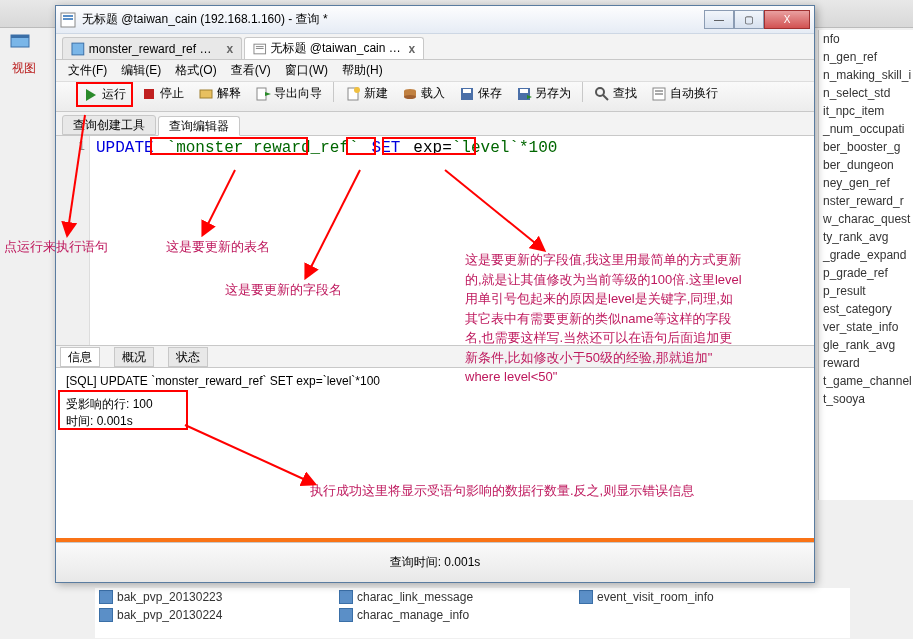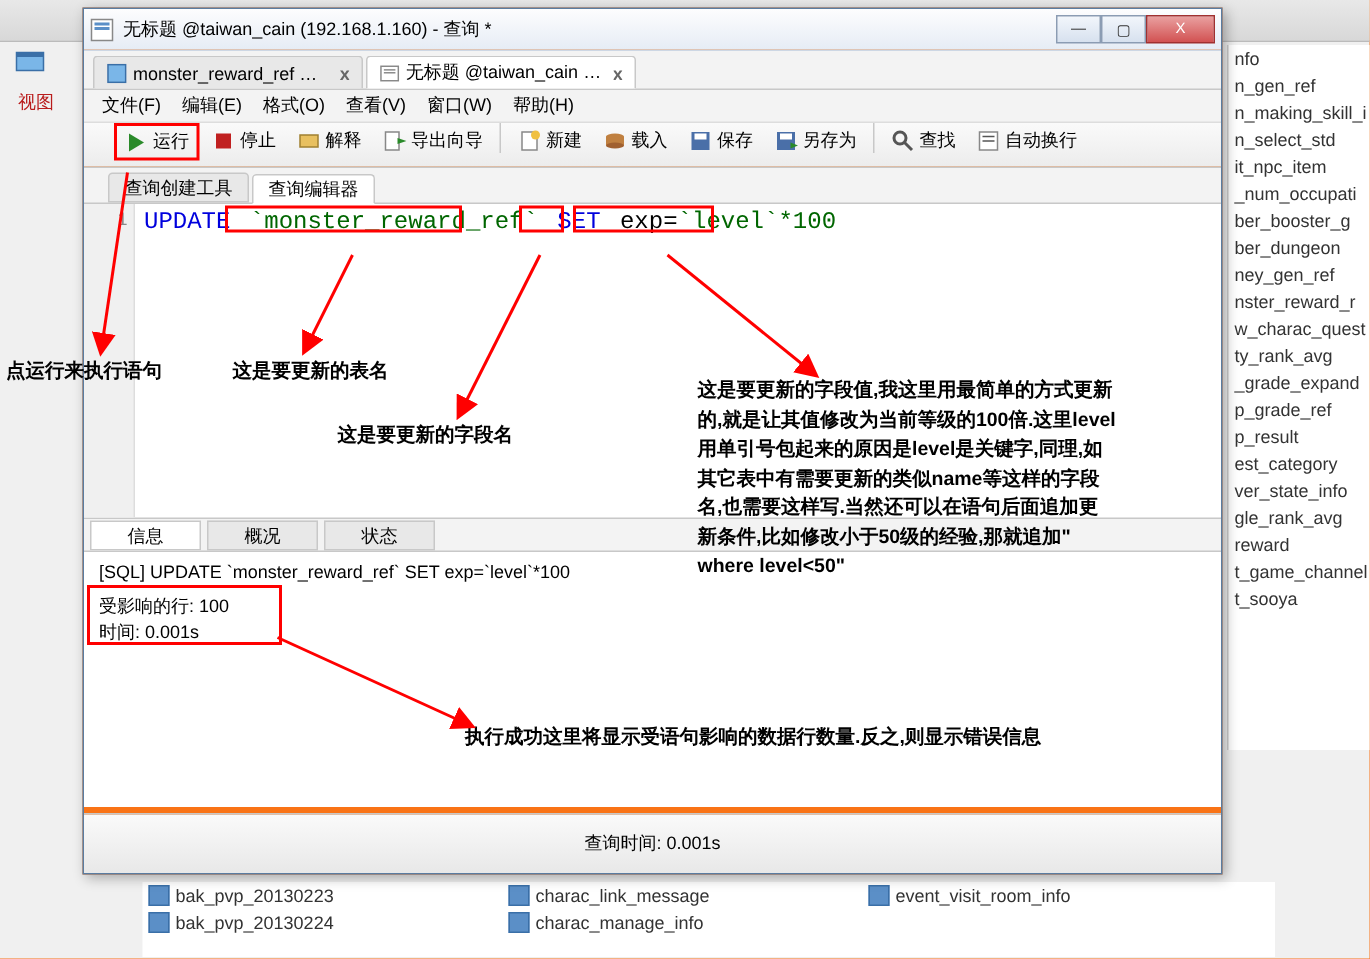--- a/index.html
+++ b/index.html
@@ -20,34 +20,34 @@
 .doc-tab .ticon{width:14px;height:14px;}
 .doc-tab span{white-space:nowrap;overflow:hidden;text-overflow:ellipsis;}
 .doc-tab .tx{font-weight:bold;color:#666;cursor:pointer;}
 .menubar{height:22px;background:#f3f3f3;border-bottom:1px solid #ddd;display:flex;align-items:center;padding:0 6px;gap:2px;}
 .menubar span{padding:2px 6px;cursor:default;}
 .toolbar{height:30px;background:linear-gradient(#fafafa,#ececec);border-bottom:1px solid #c8c8c8;display:flex;align-items:flex-start;padding:0 20px;gap:2px;}
 .tbtn{display:flex;align-items:center;gap:3px;padding:2px 5px;cursor:pointer;border:1px solid transparent;}
 .tbtn .ic{width:16px;height:16px;display:inline-block;}
 .tsep{width:1px;height:20px;background:#c8c8c8;margin:0 3px;}
 .run-highlight{border:2px solid #f00 !important;}
-.sub-tabs{height:24px;background:#f3f3f3;display:flex;align-items:flex-end;padding-left:16px;padding-top:2px;border-bottom:1px solid #c8c8c8;}
+.sub-tabs{height:24px;background:#f3f3f3;display:flex;align-items:flex-end;padding-left:6px;padding-top:2px;border-bottom:1px solid #c8c8c8;}
 .sub-tab{height:20px;padding:0 10px;border:1px solid #c8c8c8;background:#e8e8e8;display:flex;align-items:center;border-radius:3px 3px 0 0;margin-right:2px;}
 .sub-tab.active{background:#fff;border-bottom-color:#fff;position:relative;top:1px;}
 .editor{height:210px;background:#fff;border-bottom:1px solid #c8c8c8;position:relative;font-family:Consolas,"Courier New",monospace;}
 .gutter{position:absolute;top:0;left:0;width:34px;height:100%;background:#f0f0f0;border-right:1px solid #ddd;text-align:right;padding:3px 4px;color:#888;}
 .code-line{position:absolute;top:3px;left:40px;}
 .code-line span{font-family:Consolas,"Courier New",monospace;font-size:16px;}
 .kw{color:#0000dd;}
 .bt{color:#006600;}
 .nm{color:#000;}
 .redbox{position:absolute;border:2px solid #f00;}
-.annot{position:absolute;color:#000000;font-size:13px;line-height:1.5;font-weight:bold;}
+.annot{position:absolute;color:#be185d;font-size:13px;line-height:1.5;}
 .result-tabs{height:22px;background:#f3f3f3;display:flex;align-items:flex-end;padding-left:4px;border-bottom:1px solid #c8c8c8;}
-.result-tab{height:20px;padding:0 24px;border:1px solid #c8c8c8;background:#e8e8e8;margin-right:4px;display:flex;align-items:center;}
+.result-tab{height:20px;padding:0 7px;border:1px solid #c8c8c8;background:#e8e8e8;margin-right:14px;display:flex;align-items:center;}
 .result-tab.active{background:#fff;}
 .result-body{padding:6px 10px;background:#fff;height:170px;position:relative;}
 .statusbar{height:40px;background:linear-gradient(#fafafa,#e8e8e8);border-top:1px solid #c8c8c8;display:flex;align-items:center;justify-content:center;position:absolute;bottom:0;left:0;right:0;}
 .side-panel{position:absolute;top:30px;right:0;width:95px;height:470px;background:#fff;border-left:1px solid #ccc;overflow:hidden;}
 .side-item{padding:2px 4px;white-space:nowrap;color:#333;overflow:hidden;}
 .bottom-files{position:absolute;top:588px;left:95px;width:755px;height:50px;background:#fff;}
 .bf-row{display:flex;}
 .bf-item{width:240px;padding:2px 4px;display:flex;align-items:center;gap:4px;color:#333;}
 .tbl-ic{width:14px;height:14px;display:inline-block;background:#5b8fc7;border:1px solid #3a6fa7;}
 svg{display:block;}
@@ -265,21 +265,21 @@
     <div>时间: 0.001s</div>
     <div class="redbox" style="top:22px;left:2px;width:130px;height:40px"></div>
   </div>
 
   <div class="statusbar">
     <span>查询时间: 0.001s</span>
   </div>
 </div>
 
 <div class="annot" style="top:237px;left:4px;width:140px">点运行来执行语句</div>
-<div class="annot" style="top:237px;left:155px">这是要更新的表名</div>
+<div class="annot" style="top:237px;left:166px">这是要更新的表名</div>
 <div class="annot" style="top:280px;left:225px">这是要更新的字段名</div>
 <div class="annot" style="top:250px;left:465px;width:280px">这是要更新的字段值,我这里用最简单的方式更新的,就是让其值修改为当前等级的100倍.这里level用单引号包起来的原因是level是关键字,同理,如其它表中有需要更新的类似name等这样的字段名,也需要这样写.当然还可以在语句后面追加更新条件,比如修改小于50级的经验,那就追加" where level&lt;50"</div>
 <div class="annot" style="top:481px;left:310px;width:500px">执行成功这里将显示受语句影响的数据行数量.反之,则显示错误信息</div>
 
 <svg class="arrow" style="top:110px;left:60px" width="30" height="130">
     <defs>
       <marker id="ah1" markerWidth="8" markerHeight="8" refX="4" refY="4" orient="auto">
         <polygon points="0,0 8,4 0,8" fill="#f00"></polygon>
       </marker>
     </defs>

